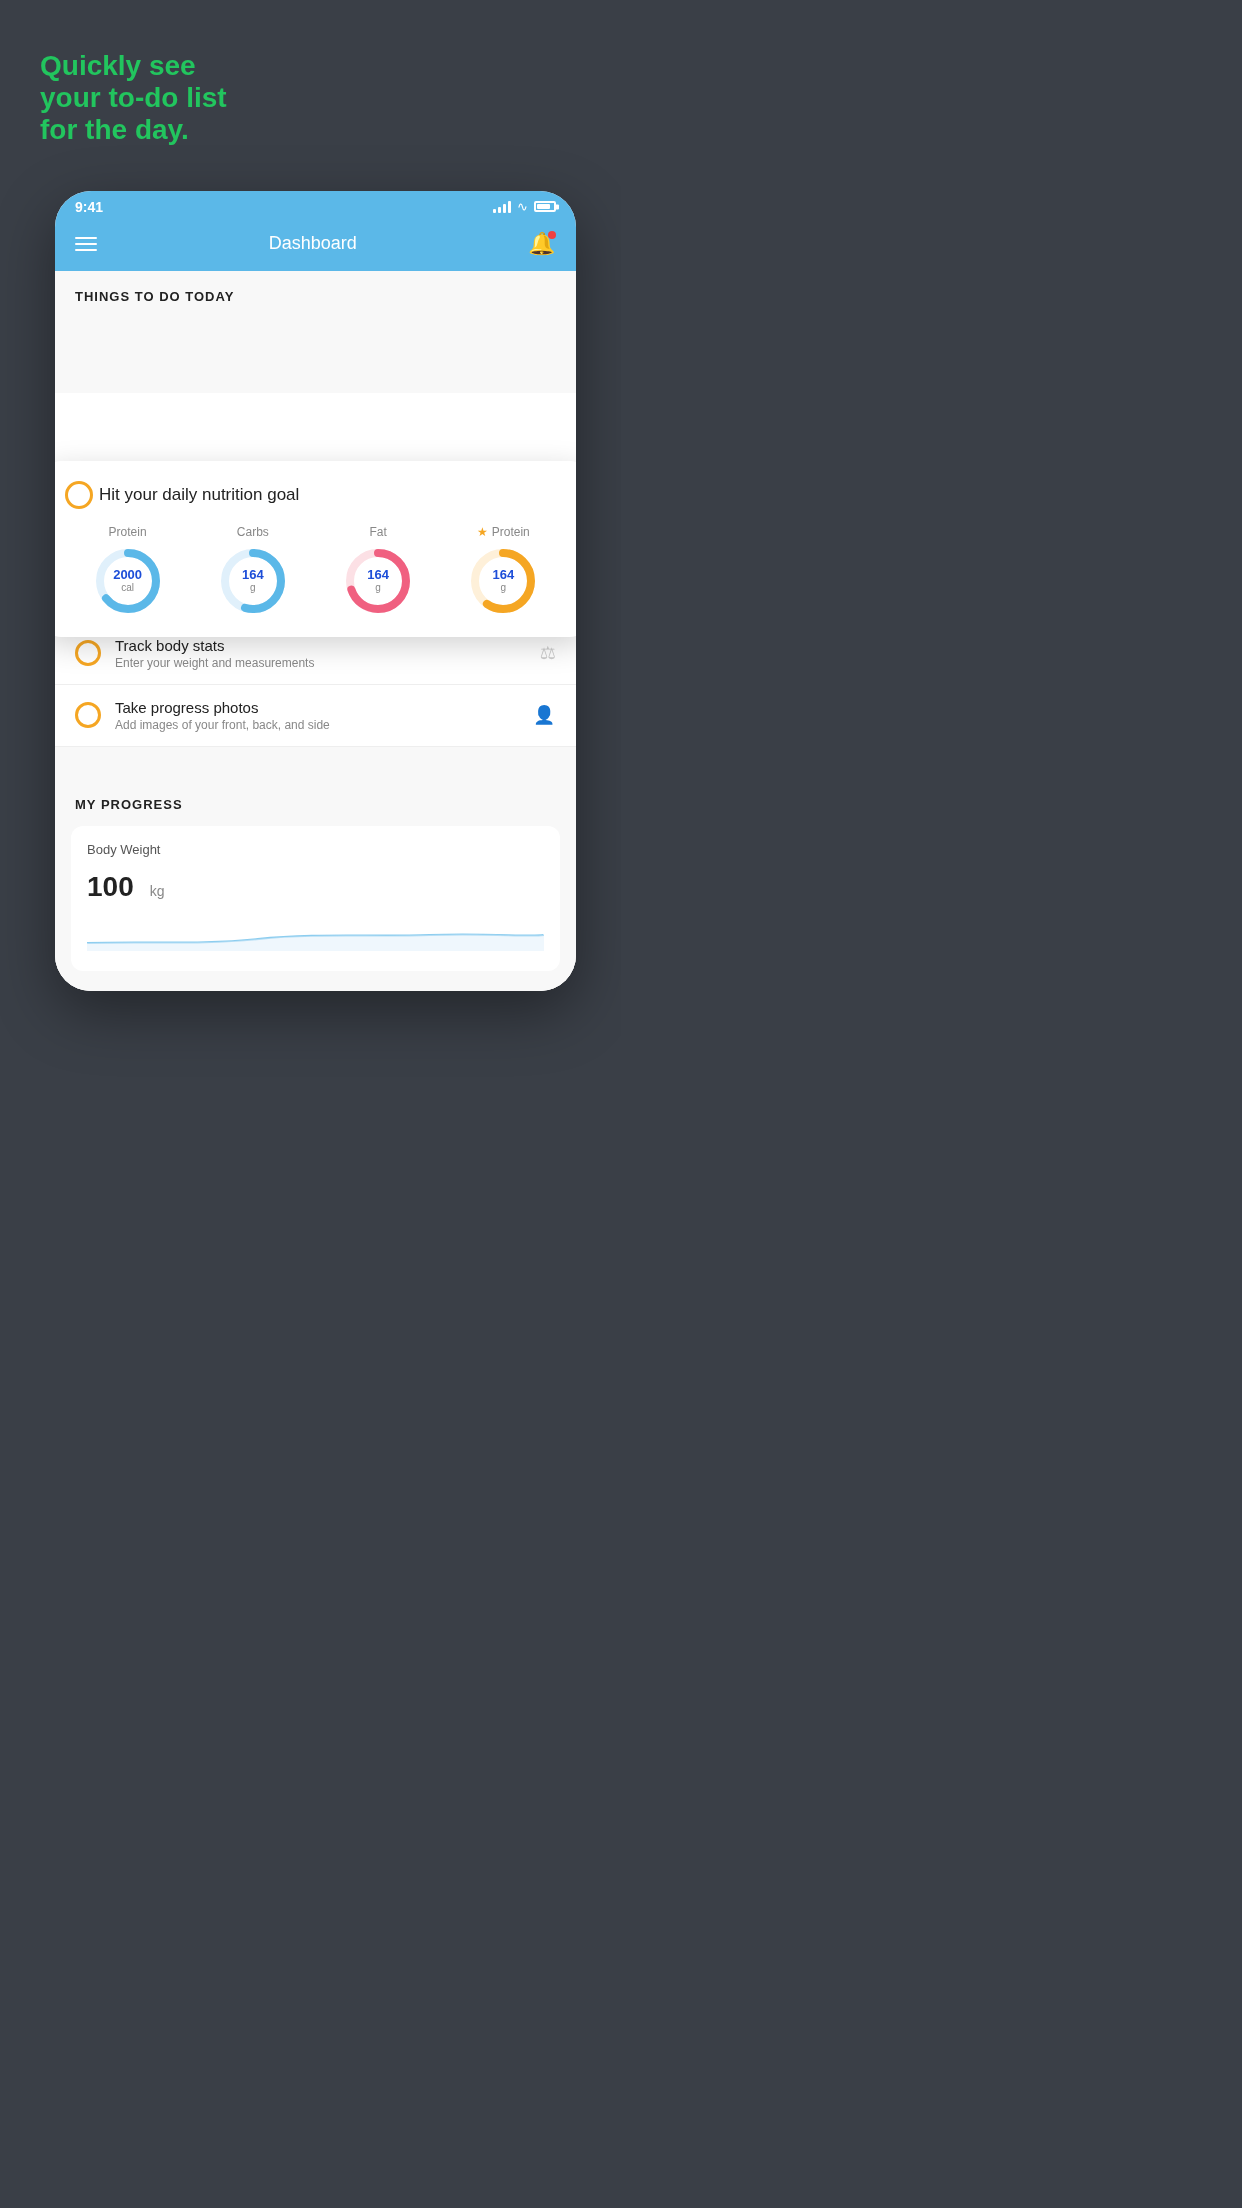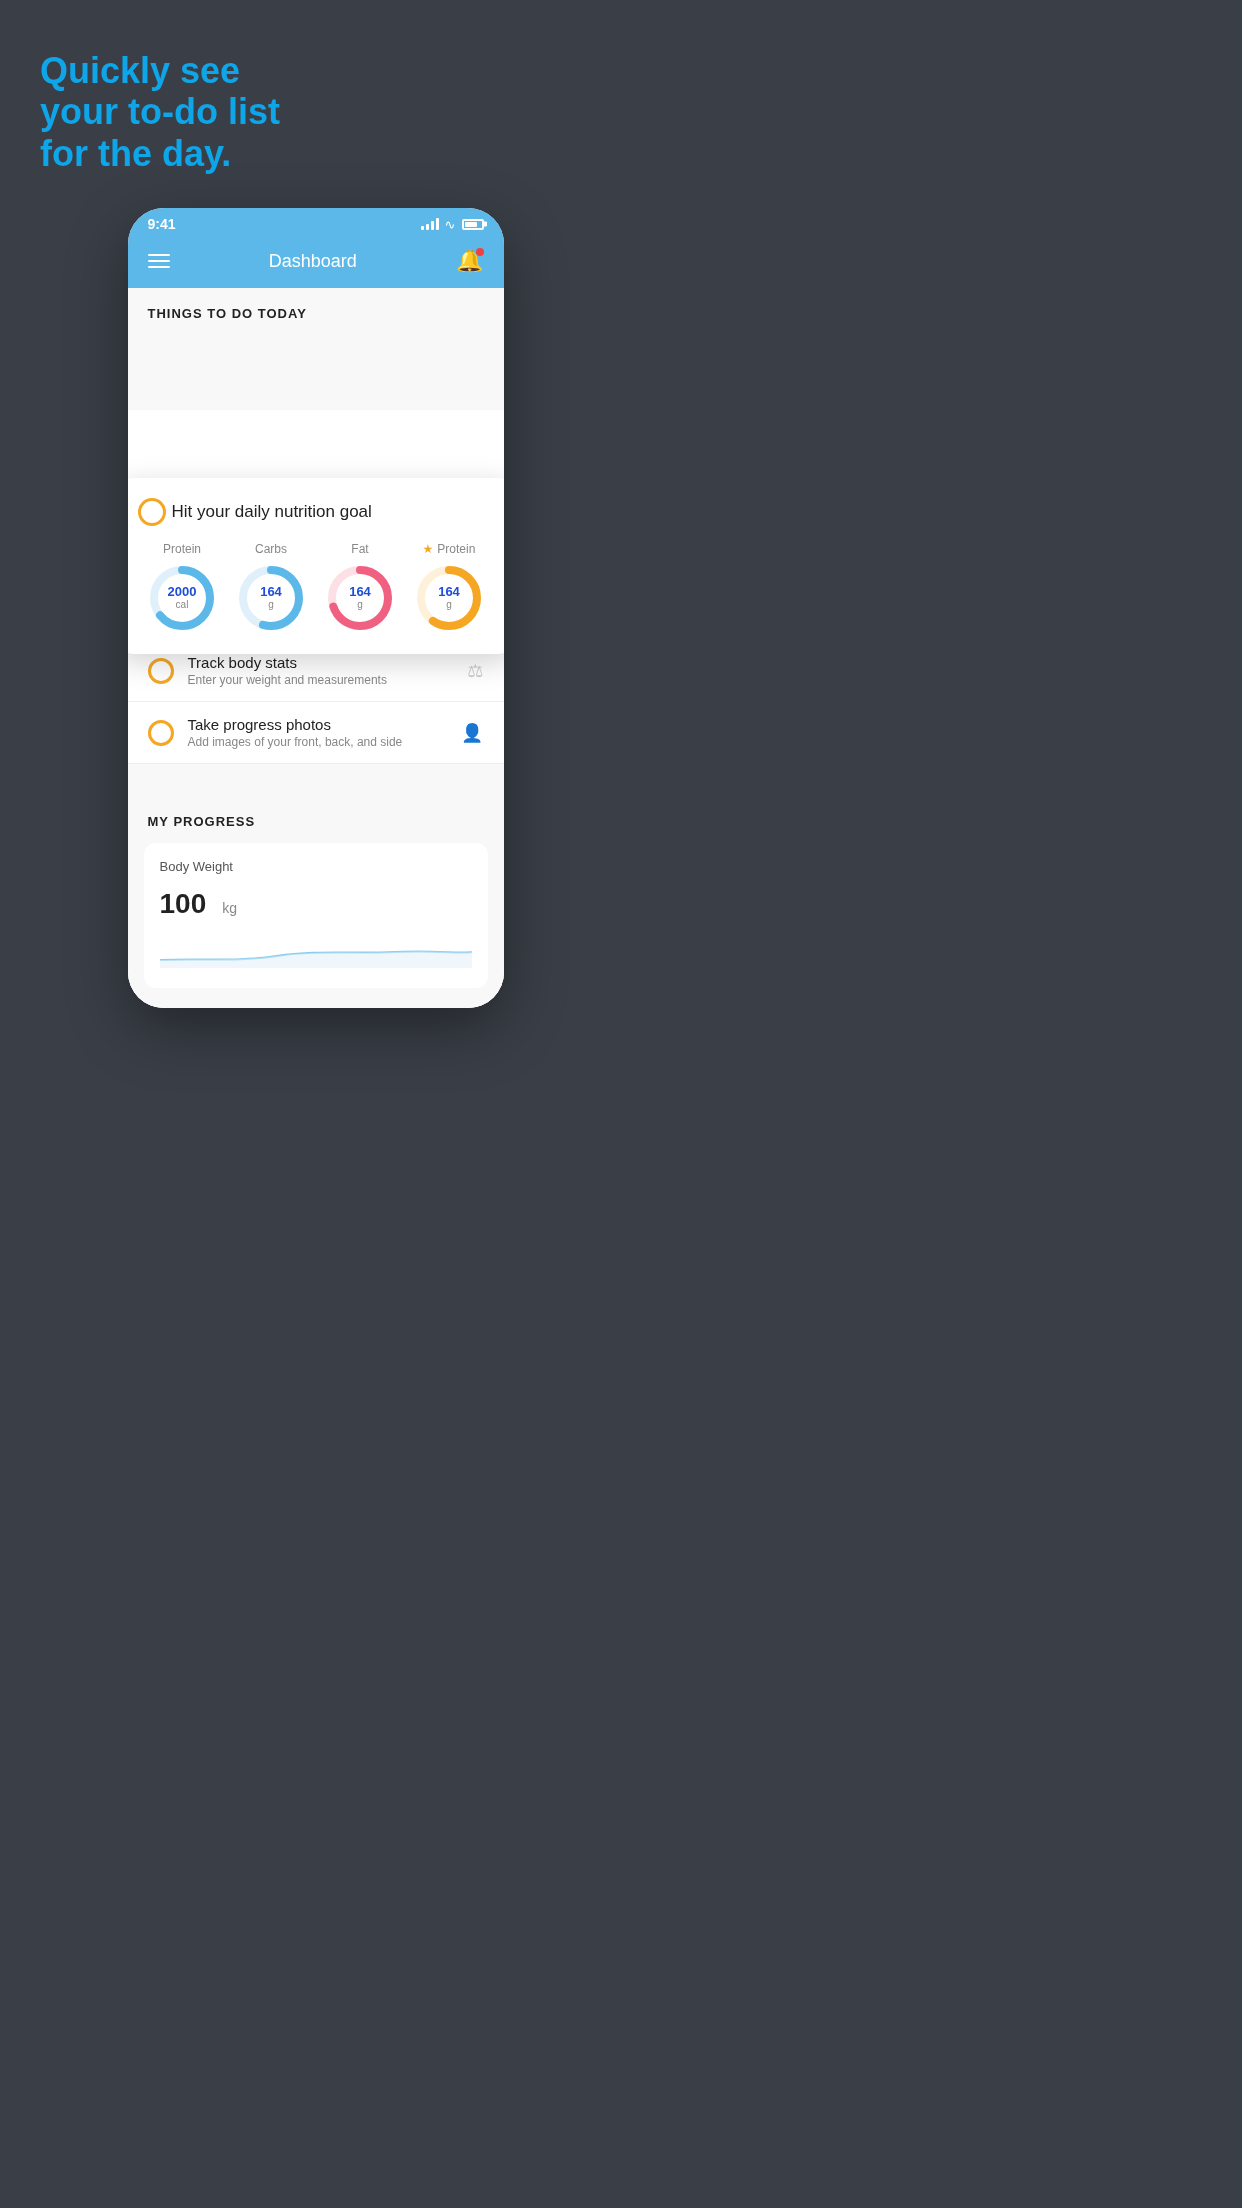--- a/index.html
+++ b/index.html
@@ -15,30 +15,30 @@
 
     .page-bg {
       width: 621px;
       min-height: 1104px;
       background-color: #3a3f47;
       position: relative;
       padding: 50px 30px 40px 40px;
     }
 
     .headline {
-      color: #0ea5e9;
-      font-size: 36px;
+      color: #22c55e;
+      font-size: 28px;
       font-weight: 800;
       line-height: 1.15;
-      margin-bottom: 34px;
+      margin-bottom: 44px;
     }
 
     
     .phone-mockup {
-      width: 376px;
+      width: 521px;
       margin: 0 auto;
       background: #ffffff;
       border-radius: 36px;
       overflow: hidden;
       box-shadow: 0 20px 60px rgba(0,0,0,0.4);
       position: relative;
     }
 
     
     .status-bar {

